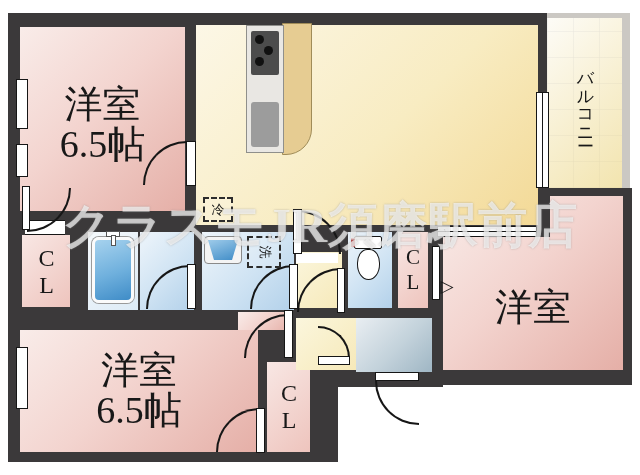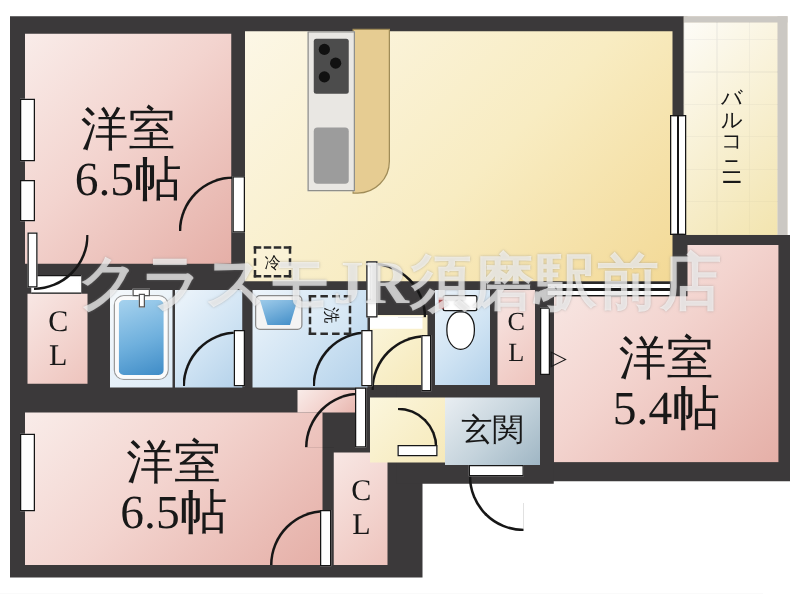--- a/index.html
+++ b/index.html
@@ -149,28 +149,24 @@
   </div>
 
   <div class="rlabel" style="left:20px;top:60px;width:165px;height:130px;font-size:38px;">
     <span>洋室</span>
     <span>6.5帖</span>
   </div>
   <div class="rlabel" style="left:290px;top:48px;width:250px;height:145px;font-size:53px;">
   </div>
   <div class="rlabel" style="left:443px;top:250px;width:180px;height:115px;font-size:38px;">
     <span>洋室</span>
-    <span>5.4帖</span>
   </div>
   <div class="rlabel" style="left:20px;top:335px;width:238px;height:112px;font-size:38px;">
     <span>洋室</span>
     <span>6.5帖</span>
-  </div>
-  <div class="rlabel" style="left:356px;top:322px;width:76px;height:46px;font-size:25px;">
-    <span>玄関</span>
   </div>
   <div class="rlabel cl vert" style="left:22px;top:238px;width:48px;height:68px;">
     <span>CL</span>
   </div>
   <div class="rlabel cl vert" style="left:398px;top:234px;width:30px;height:72px;font-size:21px;">
     <span>CL</span>
   </div>
   <div class="rlabel cl vert" style="left:267px;top:366px;width:43px;height:82px;">
     <span>CL</span>
   </div>

